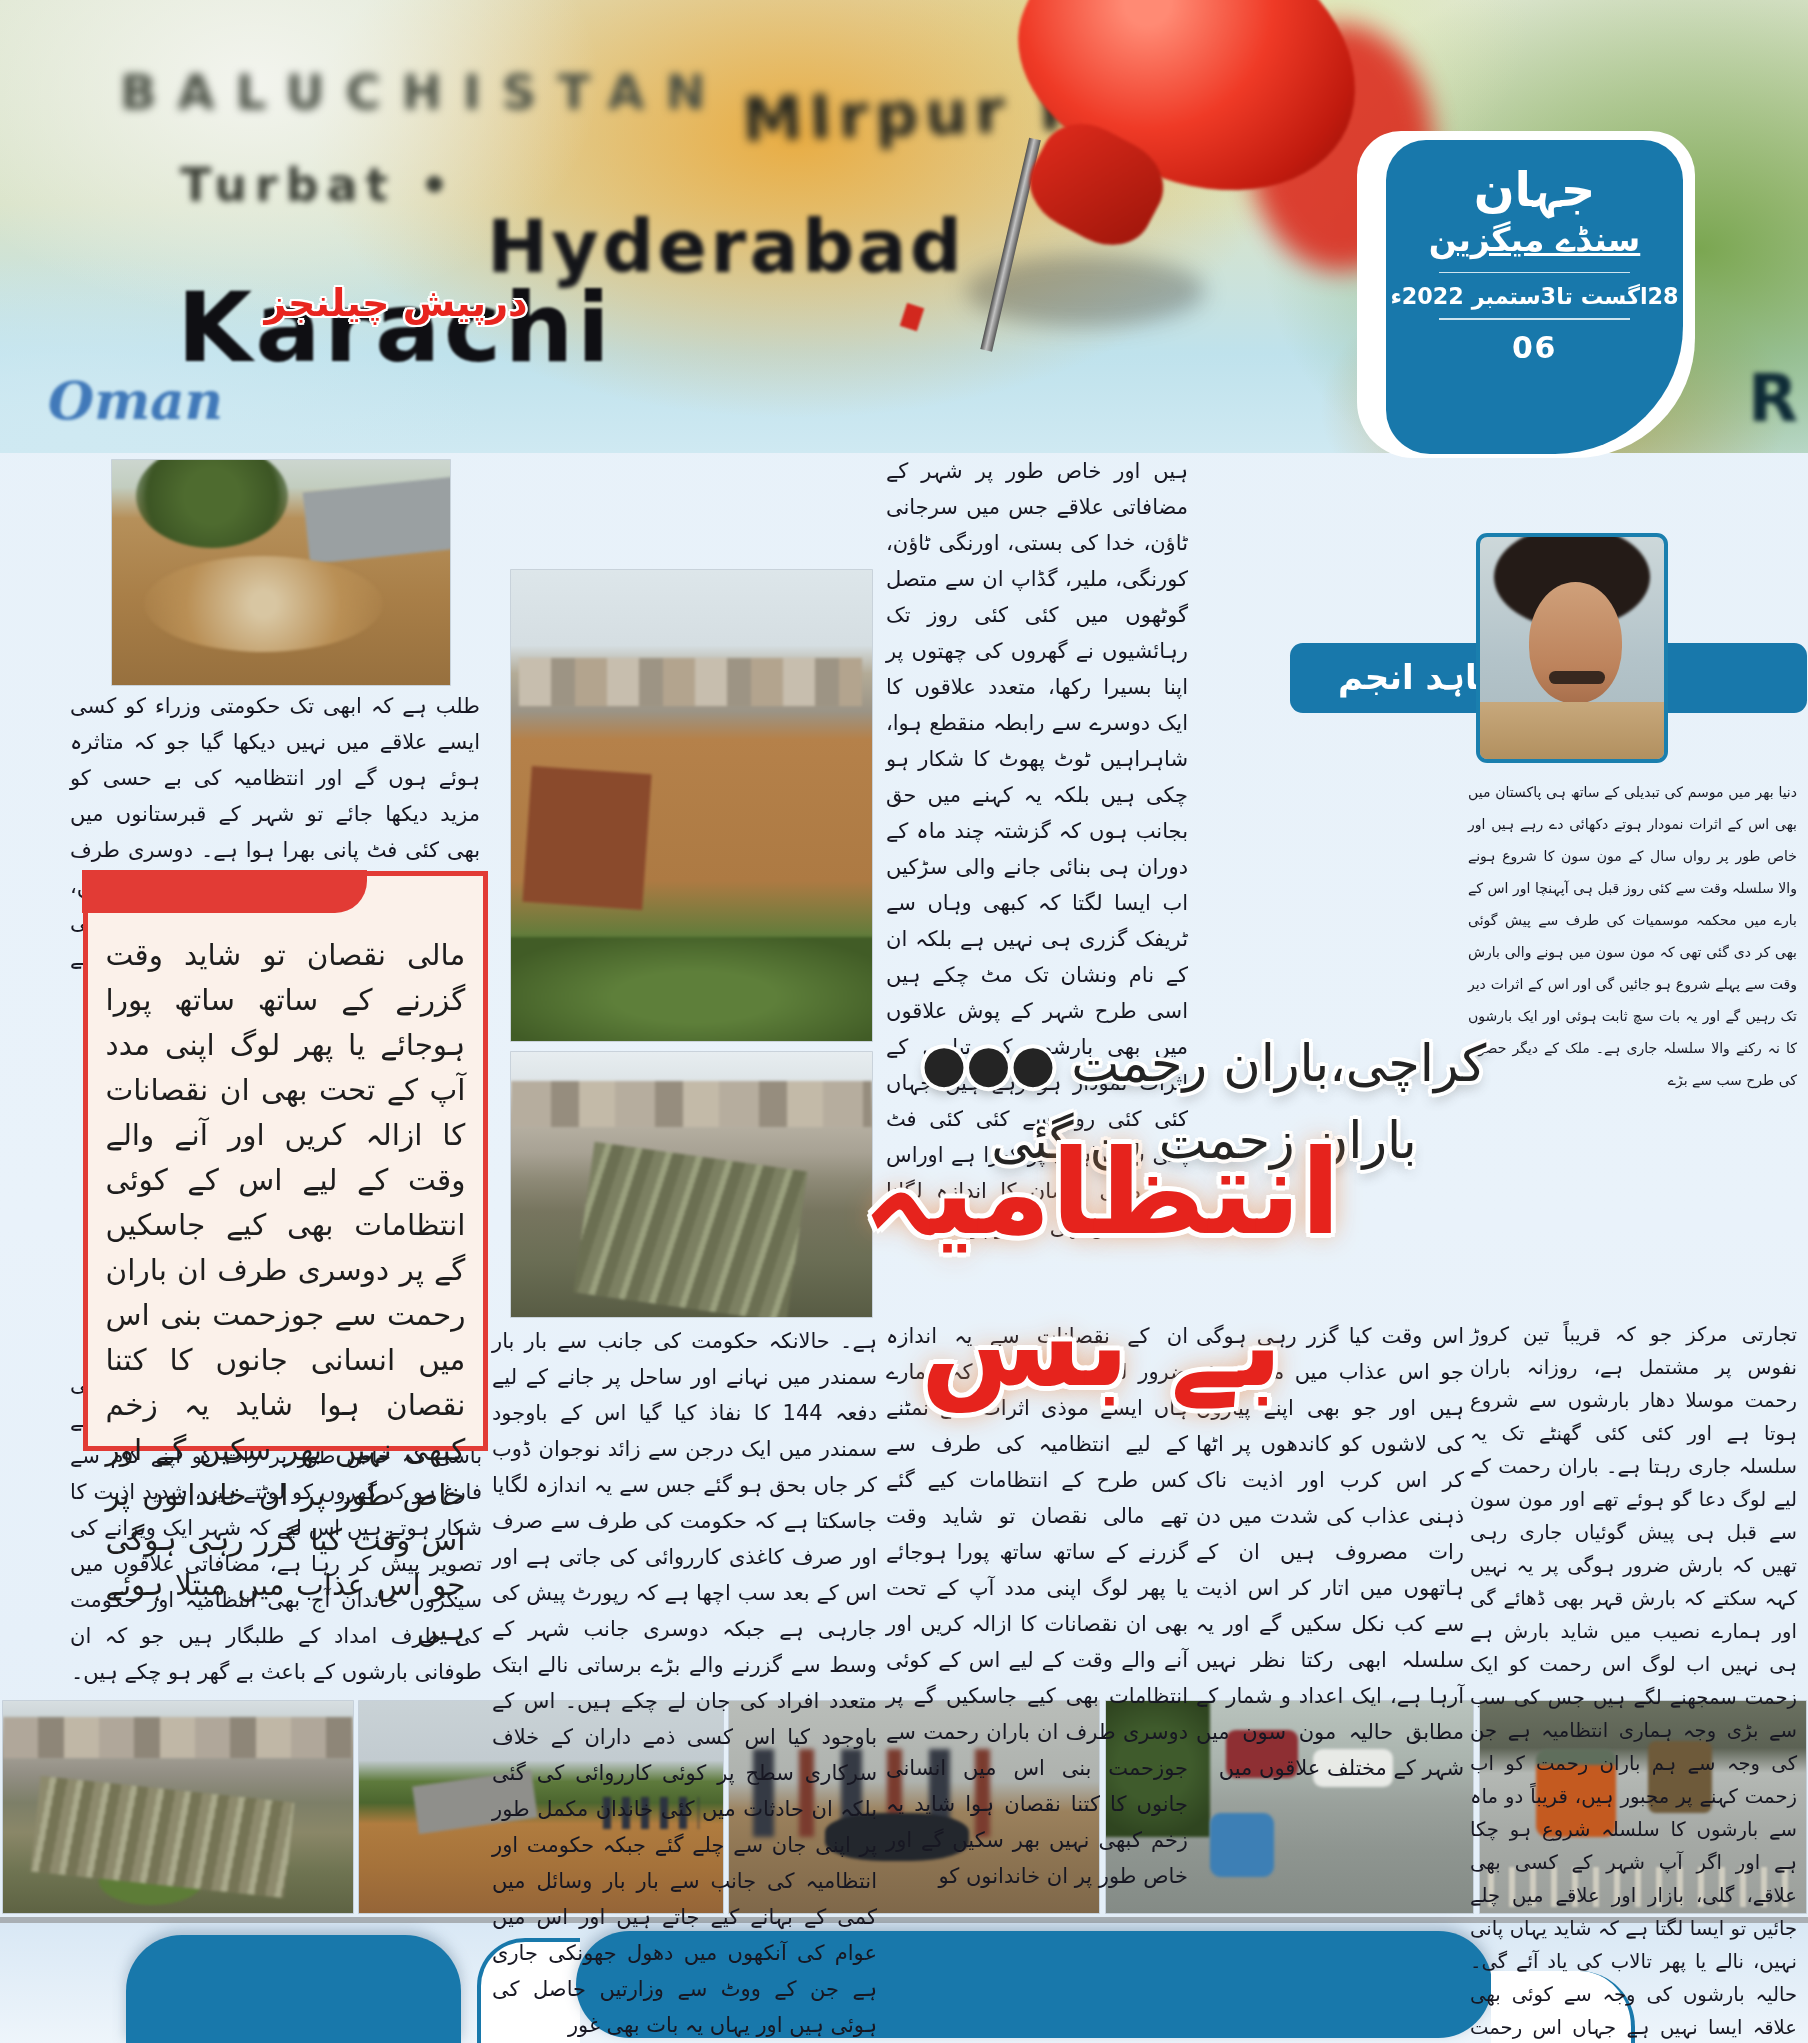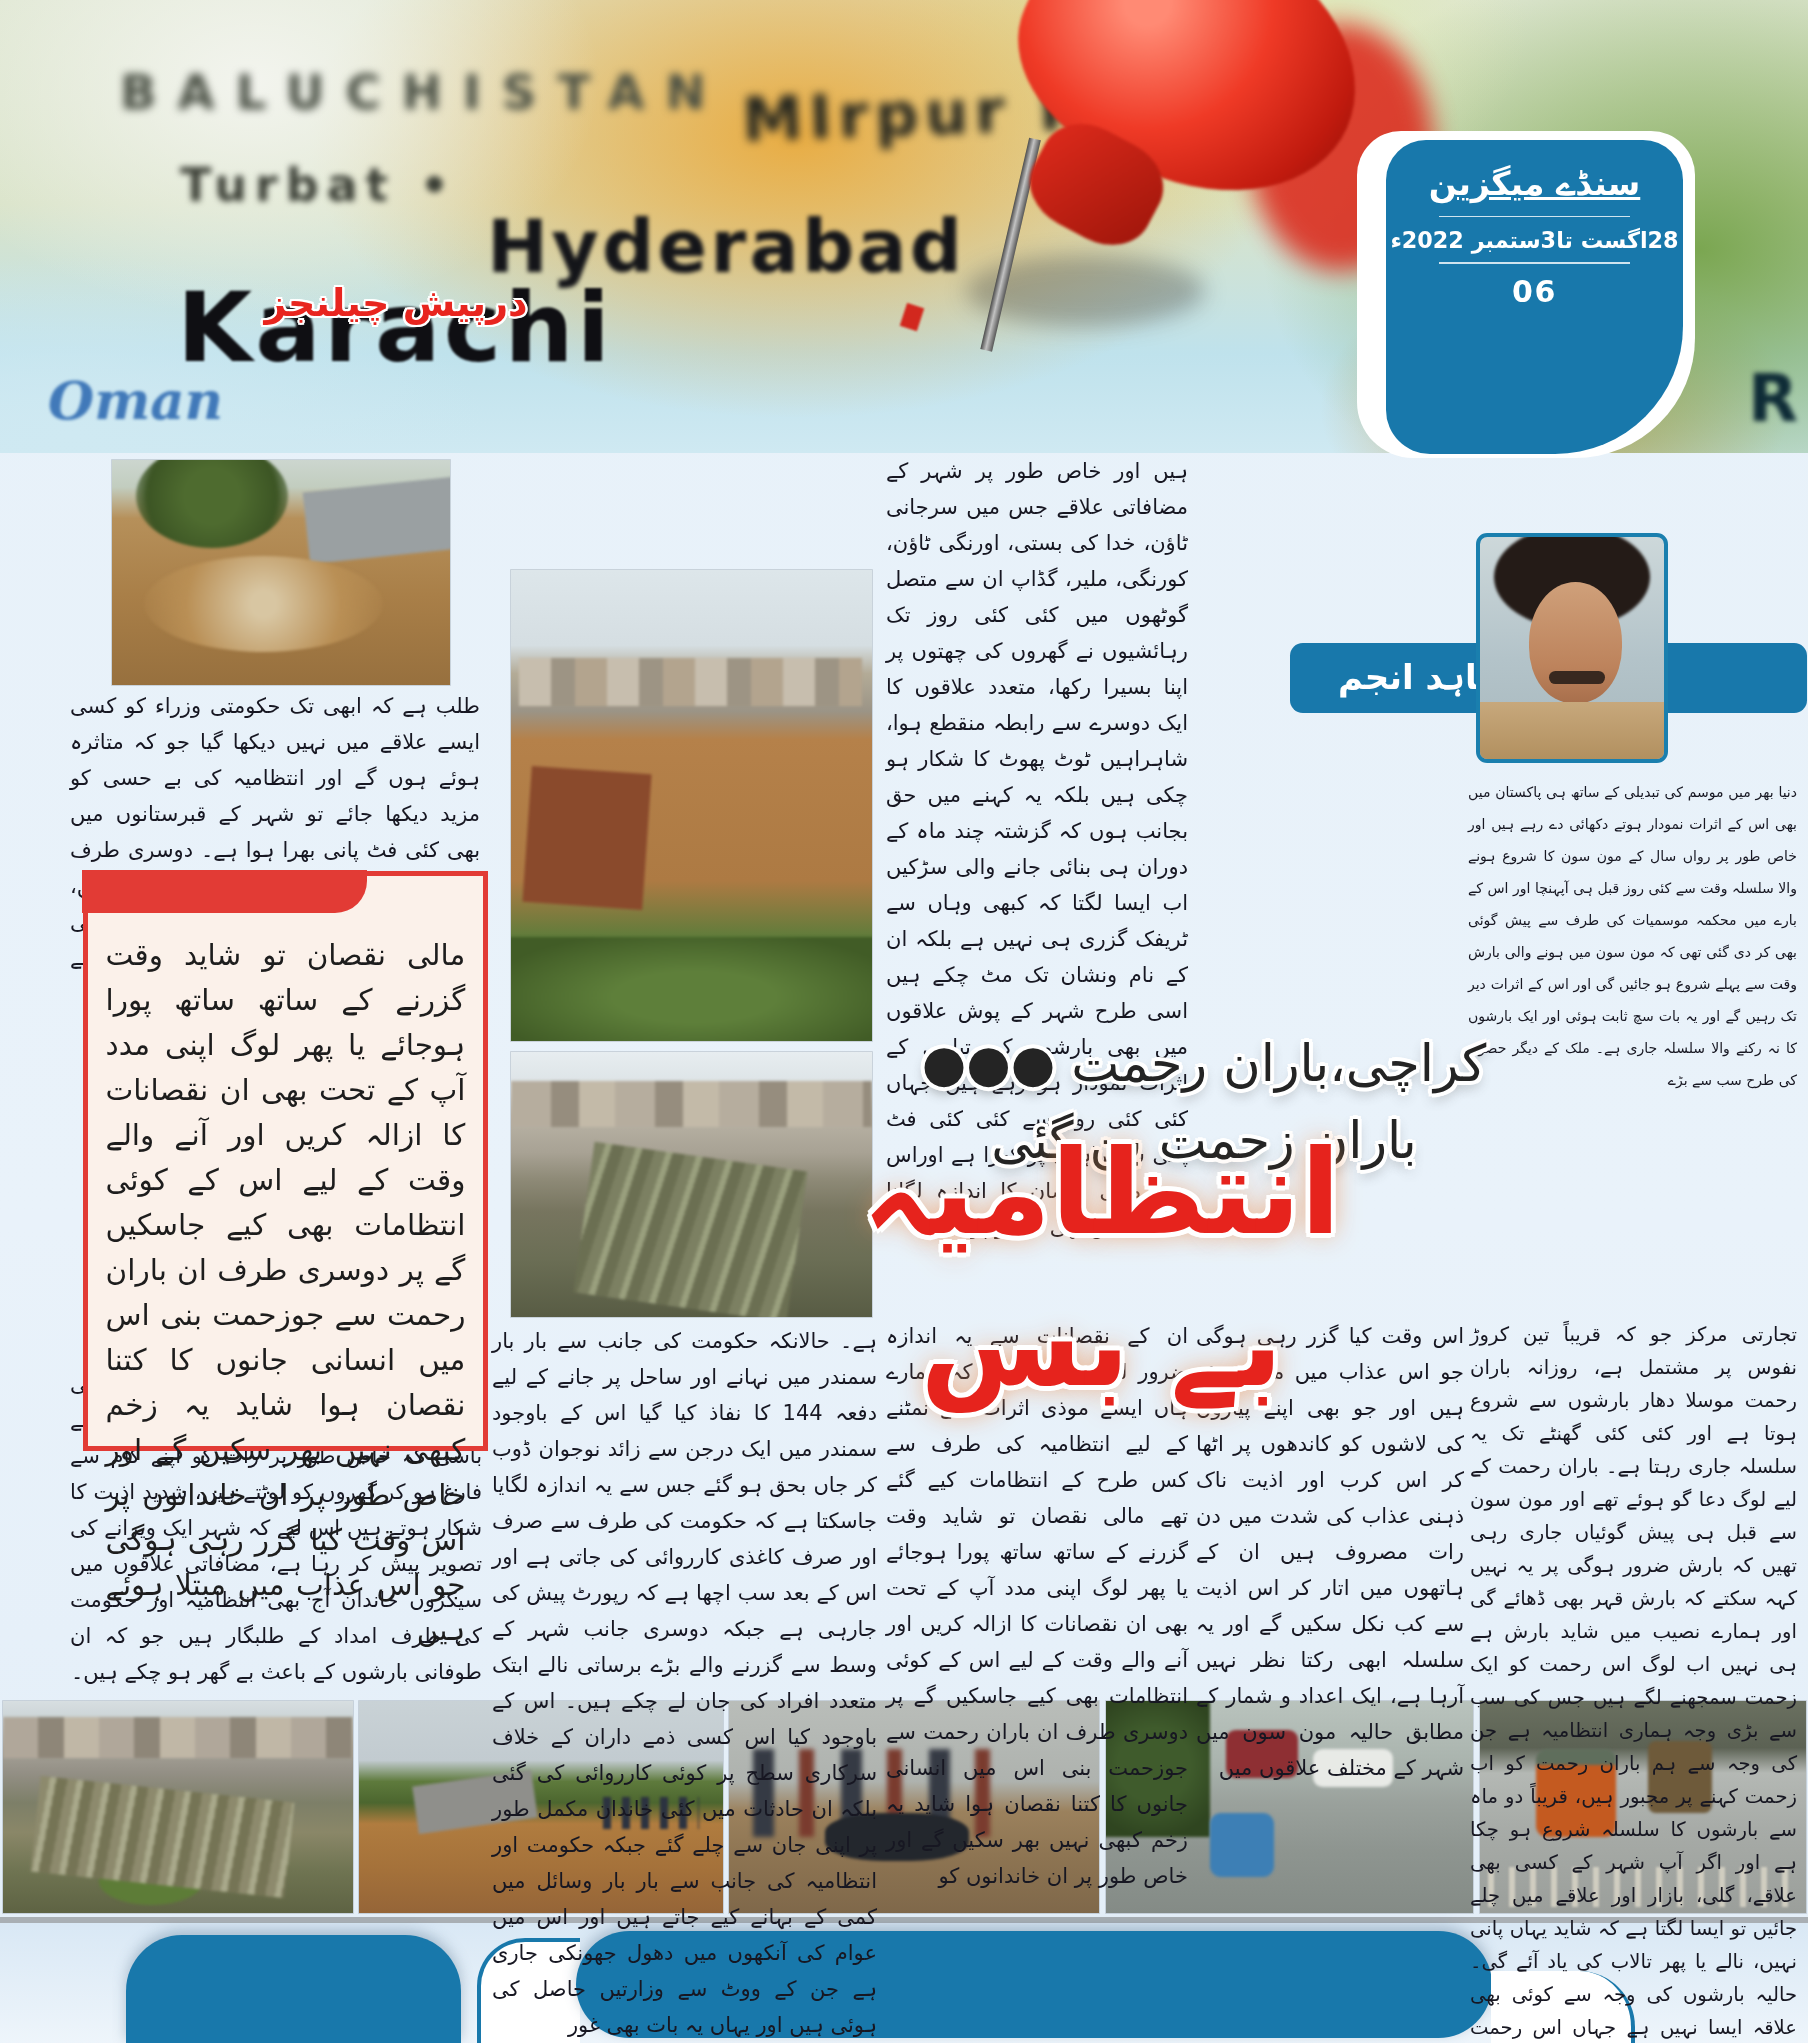--- a/index.html
+++ b/index.html
@@ -106,20 +106,21 @@
     <div class="abs pin-head-blur"></div>
     <div class="abs pin-head"></div>
     <div class="abs pin-collar"></div>
     <div class="abs map-marker"></div>
 
     <div class="abs tag">درپیش چیلنجز</div>
   </div>
 
   <div class="abs hdr-back"></div>
   <div class="abs hdr">
+    <div class="t1">جہان</div>
     <div class="t2">سنڈے میگزین</div>
     <div class="hr"></div>
     <div class="date">28اگست تا3ستمبر 2022ء</div>
     <div class="hr"></div>
     <div class="pg">06</div>
   </div>
 
   <div class="abs photo ph-flood-tree" style="left:112px;top:460px;width:338px;height:225px;">
     <div class="blob" style="left:24px;top:-16px;width:152px;height:104px;border-radius:50%;background:radial-gradient(circle,#4e6b2f 30%,#3c5524 70%,rgba(60,85,36,0));"></div>
     <div class="blob" style="right:-16px;top:24px;width:160px;height:72px;background:#9aa0a2;transform:rotate(-6deg);"></div>

